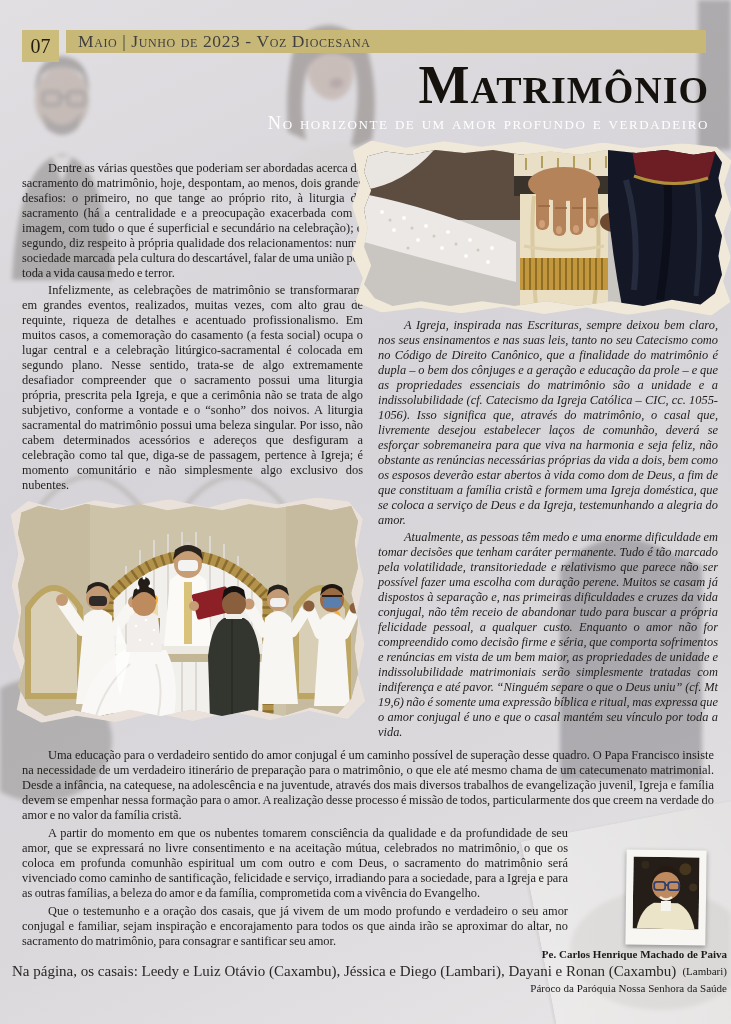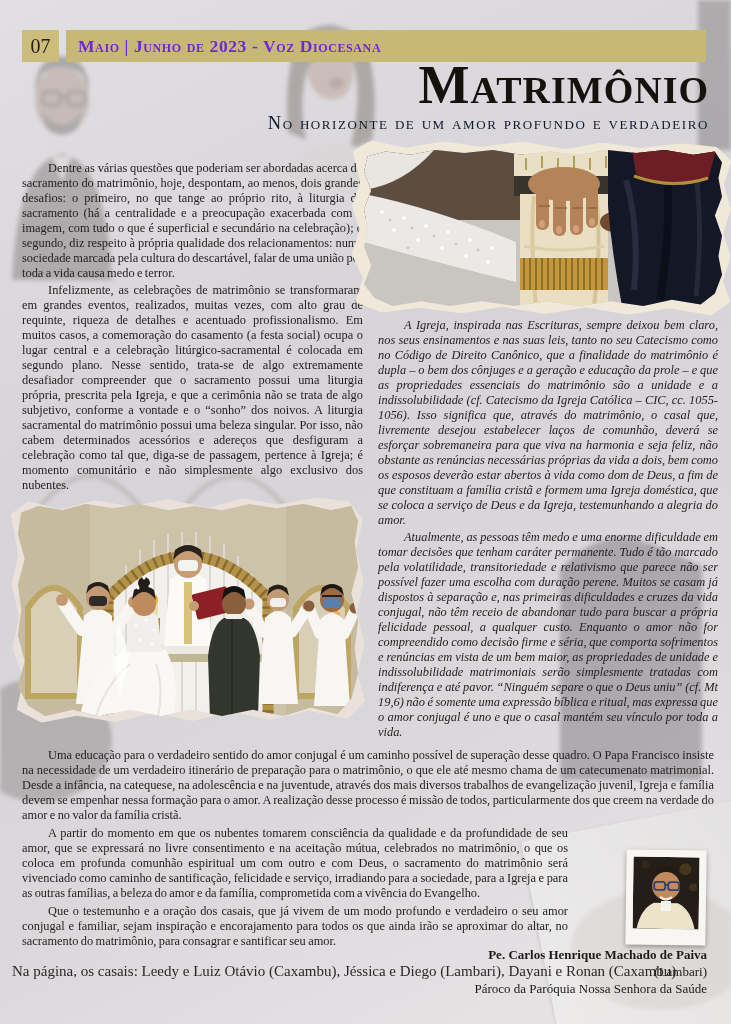--- a/index.html
+++ b/index.html
@@ -6,33 +6,33 @@
   .page{position:relative;width:731px;height:1024px;overflow:hidden;
         font-family:"Liberation Serif","DejaVu Serif",serif;color:#201e1c;}
   .bg-grad{position:absolute;inset:0;
         background:linear-gradient(155deg,#e1dfe2 0%,#d6d4d8 38%,#dad8db 70%,#e8e6e7 100%);}
   .bg-collage{position:absolute;inset:0;opacity:.28;filter:blur(2px);}
   .corner-paper{position:absolute;right:-40px;top:818px;width:230px;height:230px;
         background:linear-gradient(100deg,#f4f3f1,#e4e2e0);transform:rotate(-11deg);
         opacity:.55;box-shadow:-2px 0 3px rgba(0,0,0,.12);}
 
   
-  .header-row{position:absolute;top:30px;left:22px;right:25px;height:32px;display:flex;}
+  .header-row{position:absolute;top:30px;left:22px;right:25px;height:23px;display:flex;}
   .page-num{width:37px;height:32px;background:#ccbd7d;display:flex;align-items:center;
         justify-content:center;font-size:20px;color:#231c10;}
   .issue-bar{flex:1;margin-left:7px;background:#c8b877;display:flex;align-items:center;
         padding-left:12px;}
   .issue-bar span{font-variant:small-caps;font-size:17.5px;letter-spacing:.6px;
-        color:#6d28d9;font-weight:700;}
+        color:#404040;font-weight:400;}
 
   
   .headline{position:absolute;top:58px;right:22px;text-align:right;}
   .title{font-variant:small-caps;font-weight:700;font-size:54px;line-height:1.0;
         color:#15120e;letter-spacing:1px;}
-  .subtitle{font-variant:small-caps;font-size:18.5px;color:#0f172a;margin-top:1px;
+  .subtitle{font-variant:small-caps;font-size:18.5px;color:#ffffff;margin-top:1px;
         letter-spacing:1.6px;font-weight:500;}
 
   
   p{margin:0 0 2px 0;font-size:12.4px;line-height:15px;text-align:justify;
         text-indent:26px;word-spacing:-0.06em;}
   .col-left{position:absolute;top:161px;left:22px;width:341px;}
   .col-right{position:absolute;top:142px;left:352px;width:379px;}
   .right-text{margin-left:26px;width:340px;margin-top:4px;font-style:italic;}
   .bottom-section{position:absolute;top:748px;left:22px;width:692px;}
   .bottom-section::after{content:"";display:block;clear:both;}
@@ -58,21 +58,21 @@
     84% 96%,73% 100%,62% 96%,51% 100%,40% 96%,29% 100%,18% 97%,8% 100%,1% 94%,3% 80%,
     0% 66%,2% 52%,0% 38%,2% 24%);}
 
   
   .photo-float{float:right;width:146px;height:146px;}
   .polaroid{margin:24px 8px 0 auto;width:66px;background:#f7f6f3;
         padding:7px 7px 16px 7px;box-shadow:0 2px 5px rgba(0,0,0,.35);transform:rotate(.8deg);}
   .polaroid svg{display:block;width:66px;height:72px;}
 
   
-  .signature{position:absolute;top:946px;right:24px;text-align:right;font-size:13px;
+  .signature{position:absolute;top:946px;right:4px;text-align:right;font-size:11px;
         line-height:17px;color:#1c1a18;}
   .sig-name{font-weight:700;}
   .credits{position:absolute;top:963px;left:12px;font-size:15px;line-height:16.5px;
         color:#2a2826;}
 </style>
 </head>
 <body>
 
 <div class="page">
 

